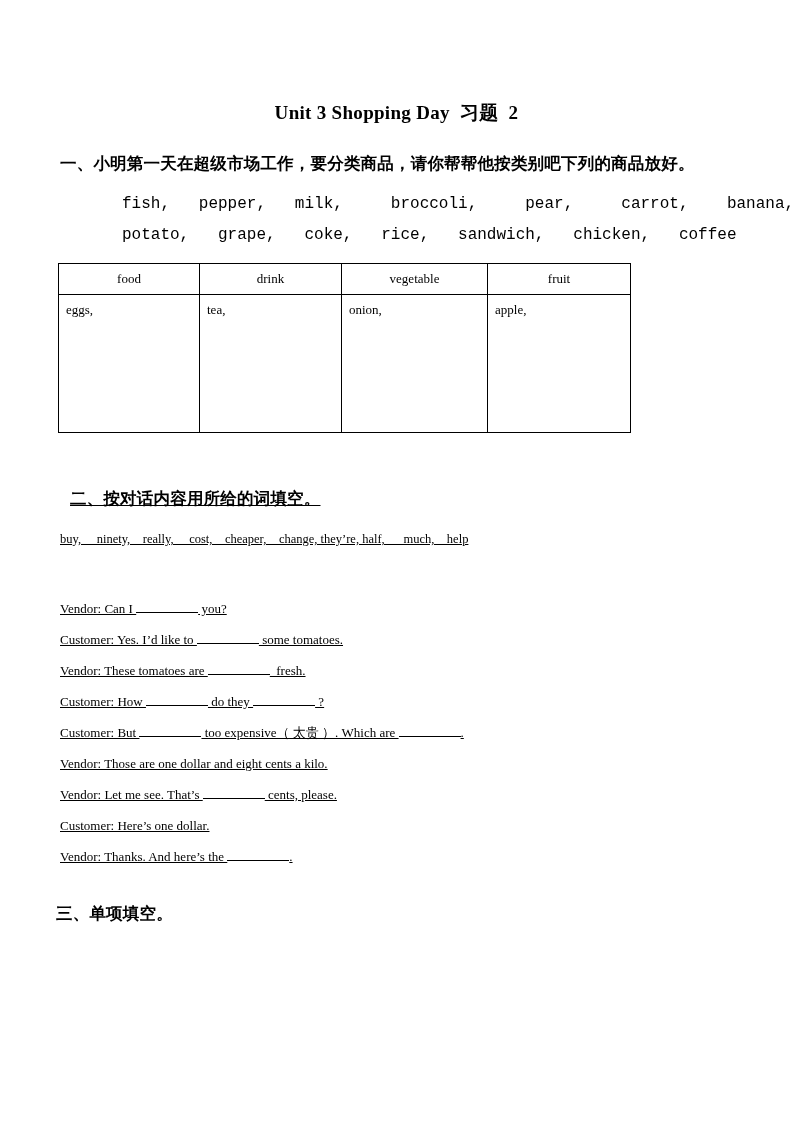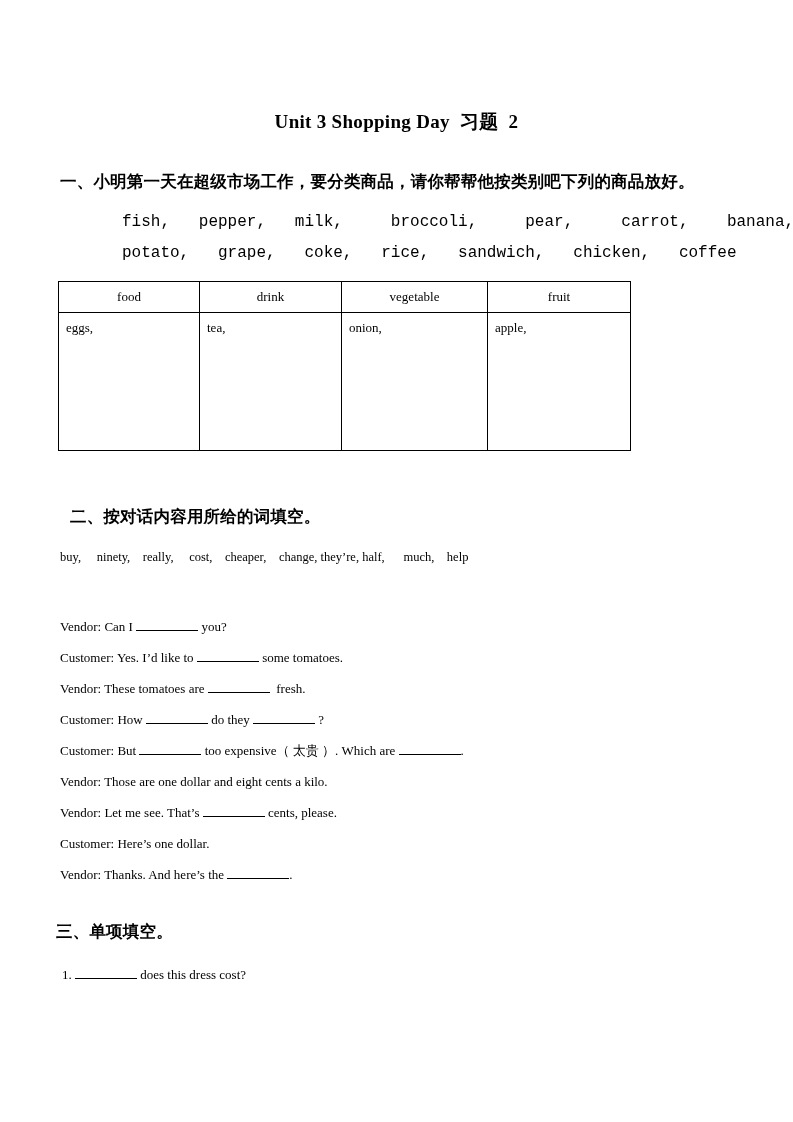--- a/index.html
+++ b/index.html
@@ -22,21 +22,21 @@
     box-sizing: border-box;
     padding: 0 56px;
   }
 
   
   .doc-title {
     text-align: center;
     font-size: 19px;
     font-weight: bold;
     letter-spacing: 0.3px;
-    margin: 13px;
+    margin: 4px;
     padding-top: 96px;
     white-space: pre;
   }
 
   
   .section-heading {
     font-family: "DejaVu Sans", "Liberation Sans", sans-serif;
     font-weight: bold;
     font-size: 16.5px;
     line-height: 31px;
@@ -92,21 +92,21 @@
     text-align: left;
     vertical-align: top;
     padding: 7px 0 0 7px;
   }
   .col-1 { width: 140px; }
   .col-2 { width: 141px; }
   .col-3 { width: 145px; }
   .col-4 { width: 142px; }
 
   
-  .sec2-wrap { padding-top: 50px; }
+  .sec2-wrap { padding-top: 50px; text-decoration: underline; }
   .wordbank {
     font-size: 12.5px;
     line-height: 20px;
     margin: 0;
     padding-top: 15px;
     padding-left: 4px;
     white-space: pre;
   }
   .dialogue {
     padding-top: 44px;
@@ -184,18 +184,15 @@
         <p class="dialogue-line"><span>Vendor: Those are one dollar and eight cents a kilo.</span></p>
         <p class="dialogue-line"><span>Vendor: Let me see. That’s </span><span class="blank blank-md"></span><span> cents, please.</span></p>
         <p class="dialogue-line"><span>Customer: Here’s one dollar.</span></p>
         <p class="dialogue-line"><span>Vendor: Thanks. And here’s the </span><span class="blank blank-md"></span><span>.</span></p>
       </div>
   </div>
 
   <div class="sec3-wrap">
     <p class="section-heading" id="sec3-heading">三、单项填空。</p>
 
-    <div id="question-list">
-        <p class="q-item"><span>1. </span><span class="blank blank-md"></span><span> does this dress cost?</span></p>
-      </div>
   </div>
 
 </div>
 
 </body></html>

